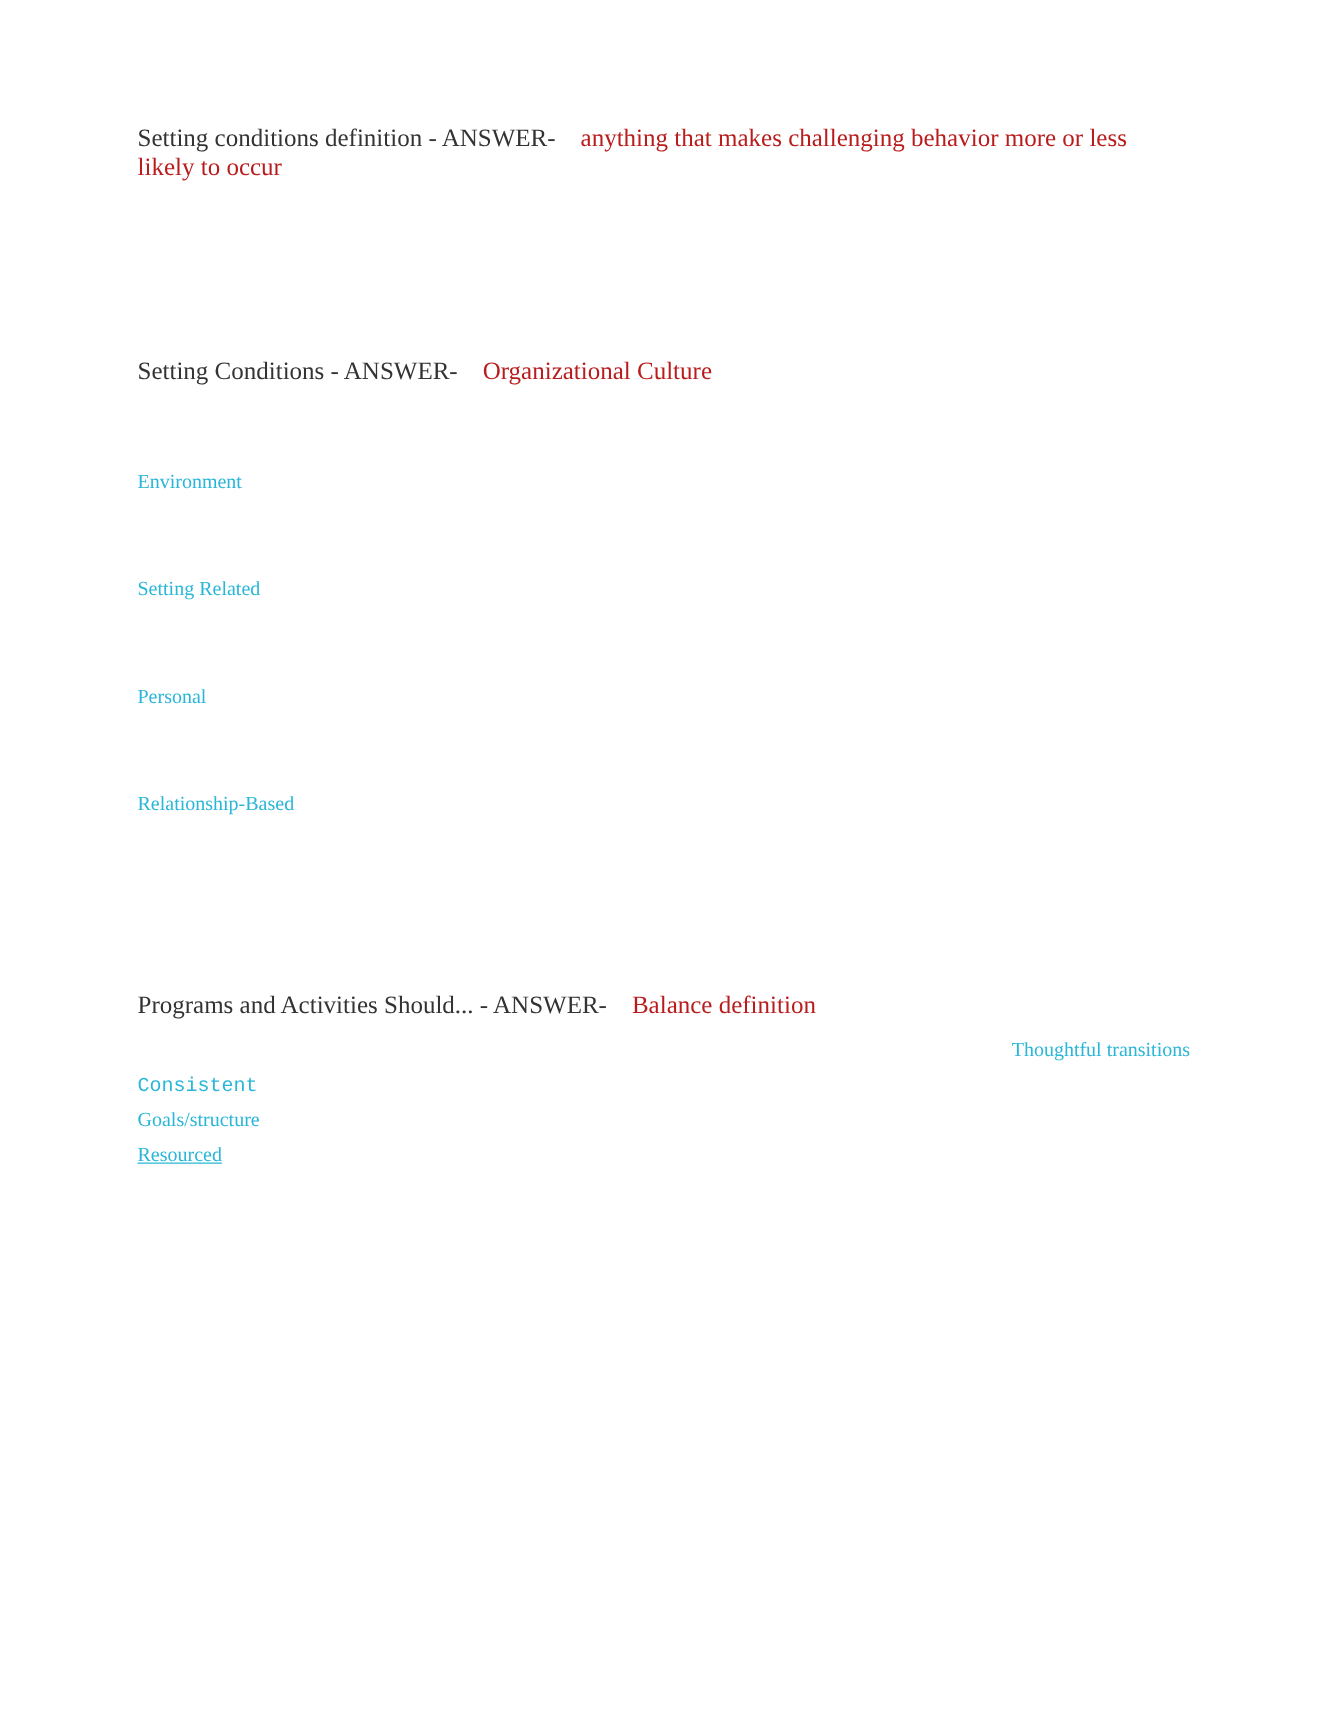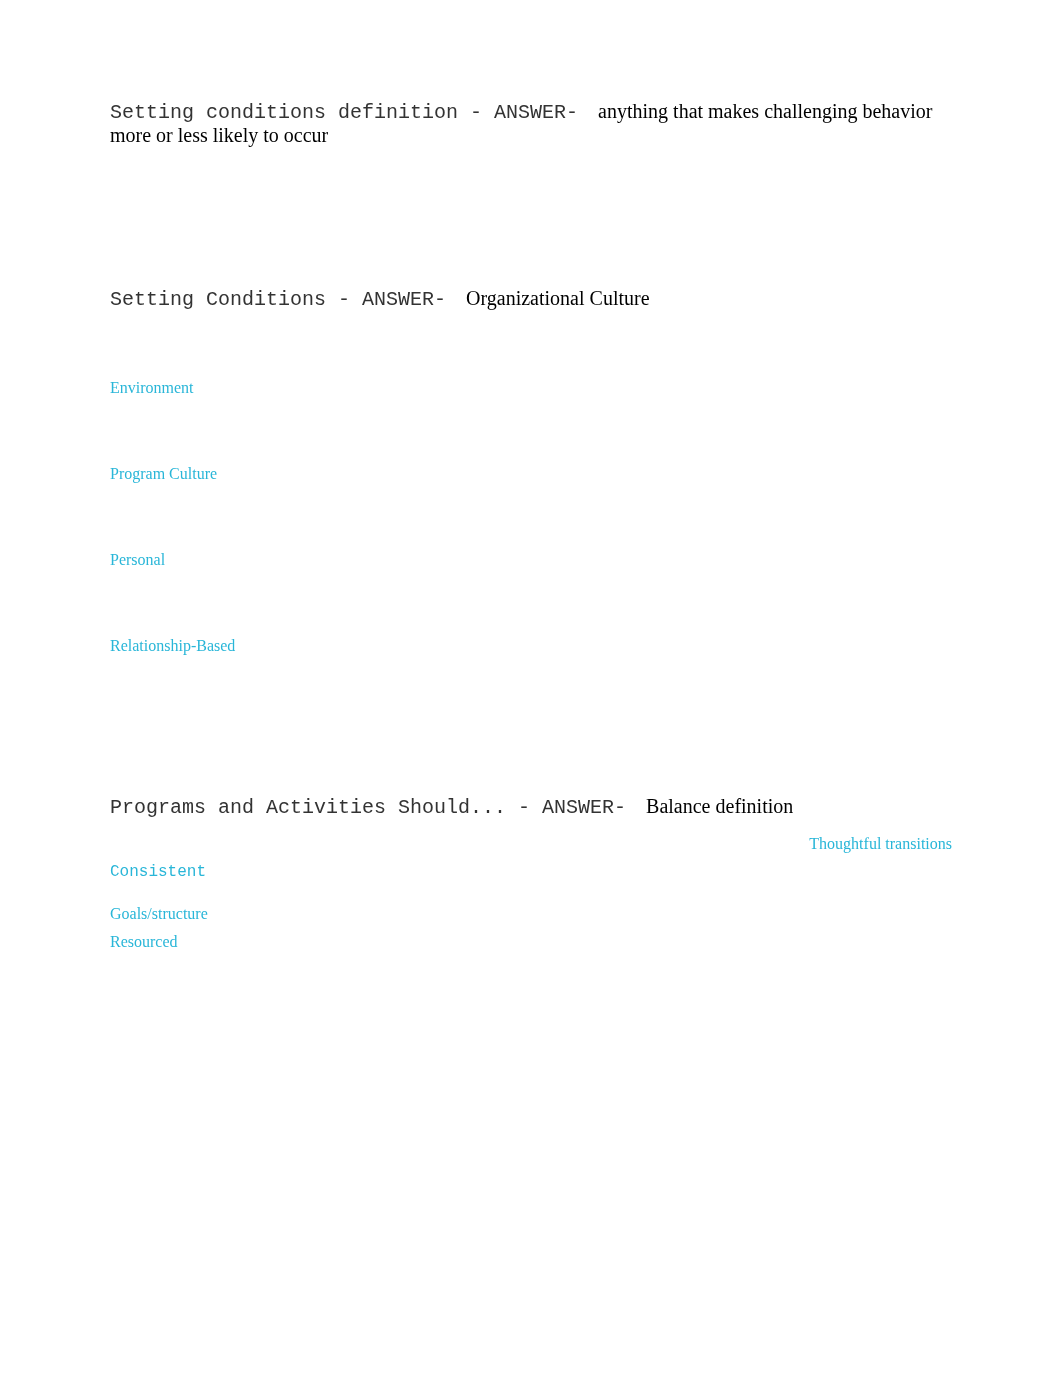--- a/index.html
+++ b/index.html
@@ -21,25 +21,24 @@
     .card {
       background-color: #ffffff;
       padding: 20px 0;
       margin-bottom: 40px;
     }
 
     .question-text {
       color: #333333;
       font-size: 20px;
       display: inline;
-      font-family: Liberation Mono, monospace;
     }
 
     .answer-text {
-      color: #000000;
+      color: #b91c1c;
       font-size: 20px;
       display: inline;
     }
 
     .answer-block {
       color: #29b6d8;
       font-size: 16px;
       margin-top: 8px;
     }
 
@@ -65,36 +64,36 @@
     <span class="question-text">Setting Conditions - ANSWER-</span>
     <span class="answer-text">&nbsp;&nbsp;&nbsp;<span>Organizational Culture</span></span>
   </div>
 
   <div class="spacer"></div>
 
   <div class="answer-block">Environment</div>
 
   <div class="spacer"></div>
 
-  <div class="answer-block">Program Culture</div>
+  <div class="answer-block">Setting Related</div>
 
   <div class="spacer"></div>
 
   <div class="answer-block">Personal</div>
 
   <div class="spacer"></div>
 
   <div class="answer-block">Relationship-Based</div>
 </div>
 
 <div class="spacer"></div>
 
 <div class="card">
   <div>
     <span class="question-text">Programs and Activities Should... - ANSWER-</span>
     <span class="answer-text">&nbsp;&nbsp;&nbsp;<span>Balance definition</span></span>
   </div>
 
   <div class="answer-block" style="margin-top: 16px; text-align: right;">Thoughtful transitions</div>
   <div class="answer-block" style="margin-top: 10px; font-family: Liberation Mono, monospace;">Consistent</div>
-  <div class="answer-block" style="margin-top: 24px;">Goals/structure</div>
-  <div class="answer-block" style="margin-top: 10px;">Resourced</div>
+  <div class="answer-block" style="margin-top: 10px;">Goals/structure</div>
+  <div class="answer-block" style="margin-top: 10px; text-decoration: underline;">Resourced</div>
 </div>
 
 </body></html>

